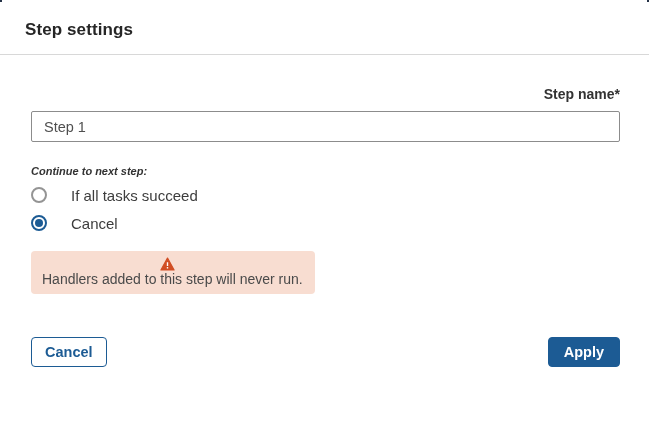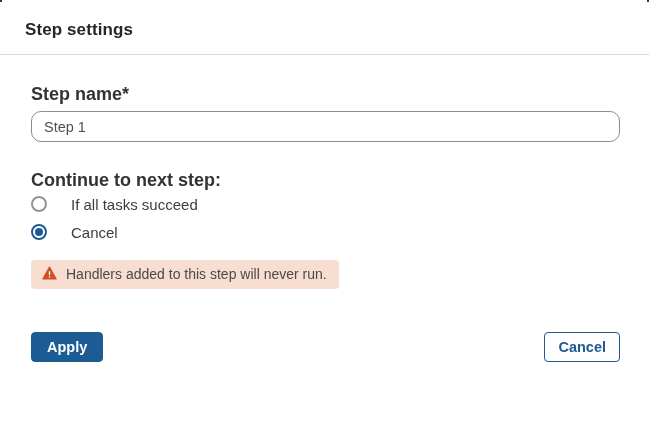--- a/index.html
+++ b/index.html
@@ -23,47 +23,47 @@
   .corner-l{left:0;}
   .corner-r{right:0;}
   .header{padding:21px 0 0 25px;}
   .title{
     margin:0;font-size:17px;line-height:18px;font-weight:700;color:var(--text-dark);
     letter-spacing:.1px;
   }
   .divider{height:1px;background:var(--divider);margin-top:15px;}
   .body{padding:0 29px 0 31px;}
   .field-label{
-    display:block;margin-top:31px;font-size:18px;line-height:16px;
-    font-weight:600;color:var(--text-label);
+    display:block;margin-top:31px;font-size:14px;line-height:16px;
+    font-weight:600;color:var(--text-label);text-align:right;
   }
   .text-input{
     display:block;margin-top:9px;width:100%;height:31px;box-sizing:border-box;
-    border:1px solid var(--input-border);border-radius:10px;background:#fff;
+    border:1px solid var(--input-border);border-radius:2px;background:#fff;
     padding:0 12px;font-family:inherit;font-size:14.5px;color:#4f4f4f;outline:none;
   }
   .group-label{
-    display:block;margin-top:30px;font-size:18px;line-height:16px;
-    font-weight:600;color:var(--text-label);
+    display:block;margin-top:21px;font-size:11px;line-height:16px;
+    font-weight:600;color:var(--text-label);font-style:italic;
   }
   .radio-group{margin-top:2px;}
   .radio-row{display:flex;align-items:center;height:28px;cursor:pointer;}
   .radio{
     width:16px;height:16px;box-sizing:border-box;border:2px solid var(--radio-gray);
     border-radius:50%;position:relative;flex:none;background:#fff;
   }
   .radio.selected{border-color:var(--blue);}
   .radio.selected::after{
     content:"";position:absolute;top:2px;left:2px;right:2px;bottom:2px;
     background:var(--blue);border-radius:50%;
   }
   .radio-label{margin-left:24px;font-size:15px;color:var(--text-body);}
   .warning{
-    display:inline-flex;margin-top:14px;
-    background:var(--warn-bg);border-radius:4px;padding:6px 12px 6px 11px;
+    display:inline-flex;align-items:center;margin-top:14px;
+    background:var(--warn-bg);border-radius:4px;padding:6px 12px 6px 11px;flex-direction:column;
   }
   .warn-icon{display:inline-flex;flex:none;margin-right:9px;}
   .warn-text{font-size:14px;line-height:17px;color:#4a4a4a;}
   .footer{
     display:flex;justify-content:space-between;align-items:center;
     padding:0 29px 0 31px;margin-top:43px;
   }
   .btn{
     height:30px;border-radius:4px;font-family:inherit;font-size:14.5px;
     font-weight:700;cursor:pointer;box-sizing:border-box;line-height:1;
@@ -106,16 +106,16 @@
           <path d="M12 1.5 L22.5 20.5 H1.5 Z" fill="#d14e24" stroke="#d14e24" stroke-width="2" stroke-linejoin="round"></path>
           <rect x="10.9" y="8.2" width="2.2" height="6" fill="#ffffff"></rect>
           <rect x="10.9" y="15.9" width="2.2" height="2.3" fill="#ffffff"></rect>
         </svg>
       </span>
       <span class="warn-text">Handlers added to this step will never run.</span>
     </div>
   </div>
 
   <div class="footer">
+    <button class="btn btn-secondary">Cancel</button>
     <button class="btn btn-primary">Apply</button>
-    <button class="btn btn-secondary">Cancel</button>
   </div>
 </div>
 
 </body></html>

